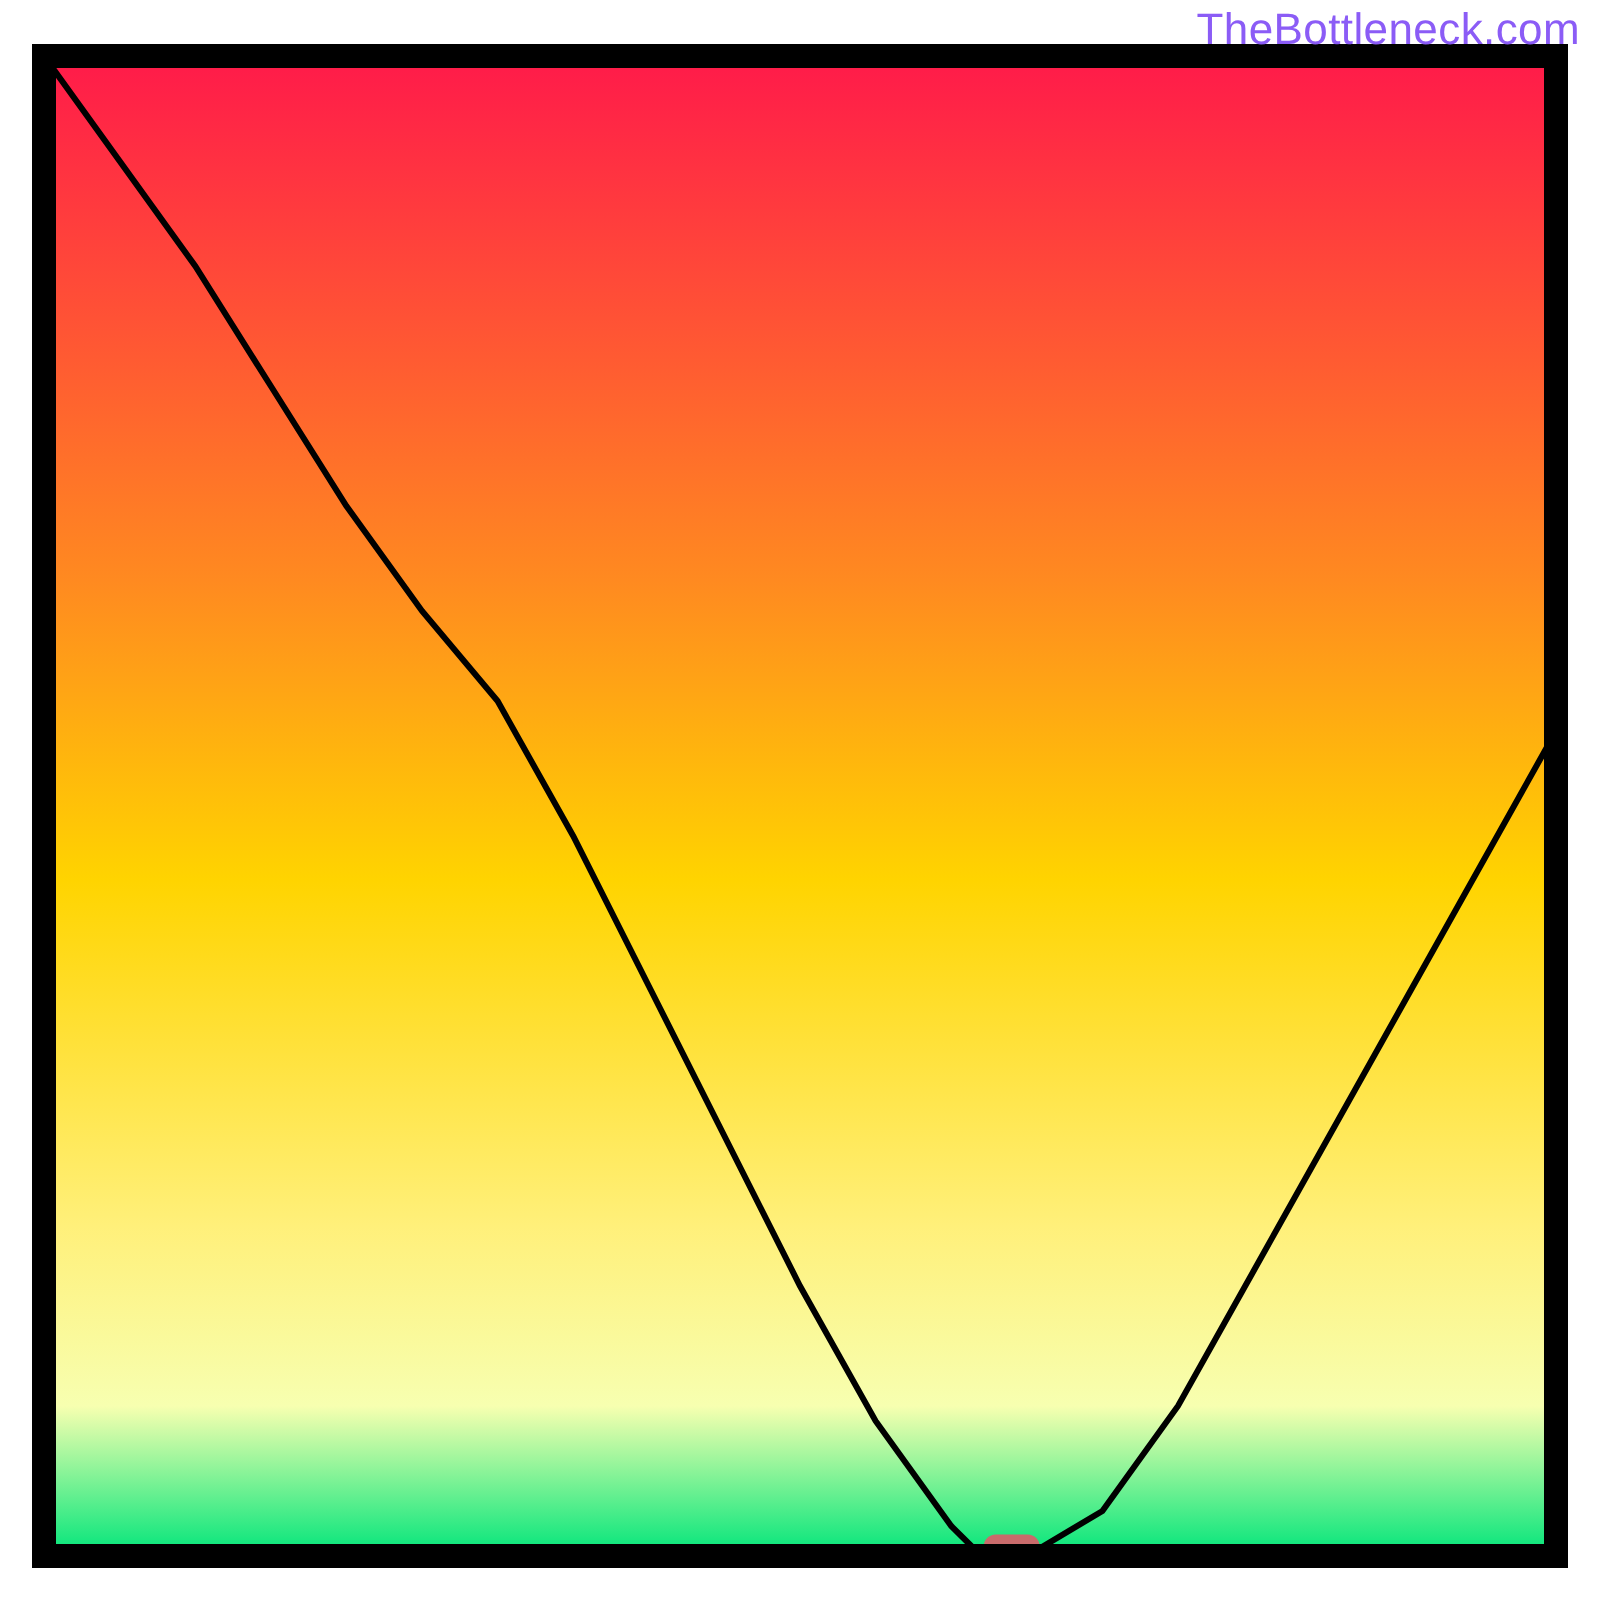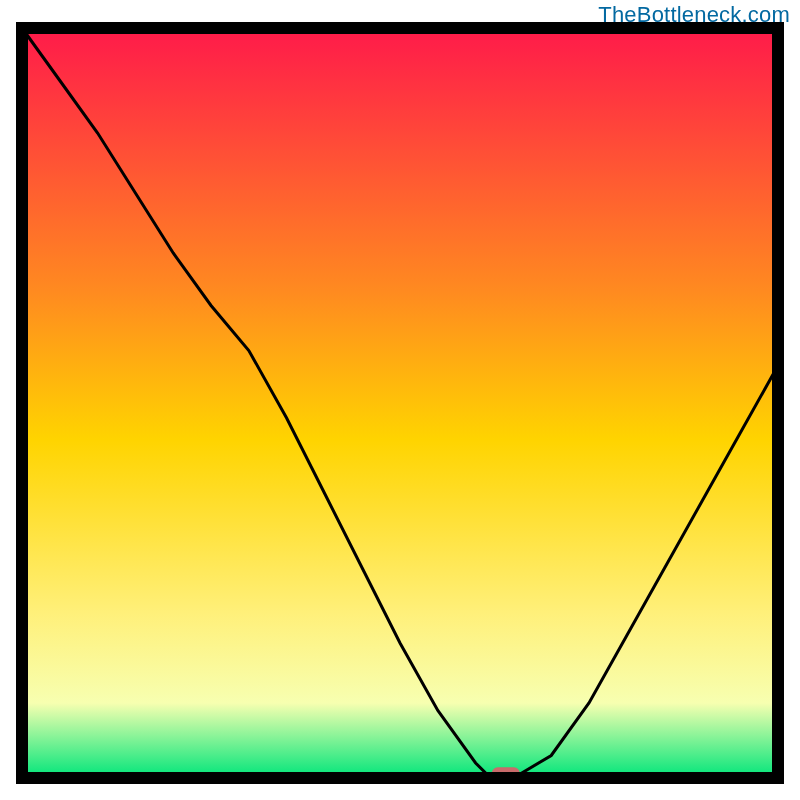--- a/index.html
+++ b/index.html
@@ -13,21 +13,21 @@
   .chart-container {
     position: relative;
     width: 800px;
     height: 800px;
   }
   .watermark {
     position: absolute;
     top: 2px;
     right: 10px;
     font-size: 22px;
-    color: #0369a1;
+    color: #8b5cf6;
     font-weight: normal;
     z-index: 10;
     letter-spacing: 0.2px;
   }
   svg {
     display: block;
   }
 </style>
 </head>
 <body>

